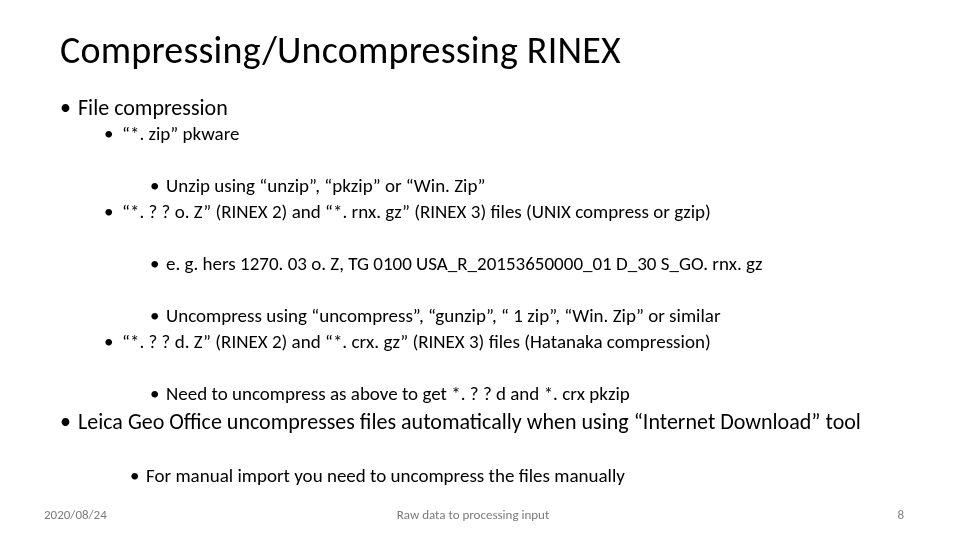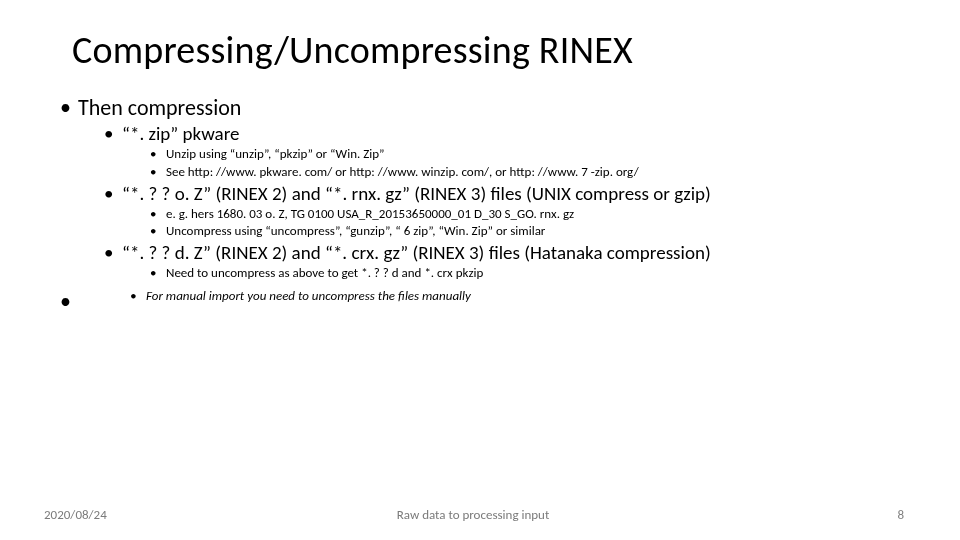--- a/index.html
+++ b/index.html
@@ -15,21 +15,21 @@
   .slide {
     position: relative;
     box-sizing: border-box;
     width: 960px;
     height: 540px;
     padding: 30px 56px 0 56px;
   }
   .title {
     font-size: 38px;
     font-weight: 400;
-    margin: 0 0 22px 16px;
+    margin: 0 0 22px 4px;
     letter-spacing: 0.2px;
     line-height: 1.1;
   }
   .content {
     font-size: 15px;
   }
   ul {
     margin: 0;
     padding-left: 0;
     list-style: none;
@@ -57,23 +57,24 @@
     margin-bottom: 1px;
   }
   .lvl2 > li::before {
     content: "•";
     position: absolute;
     left: 2px;
     top: 0;
   }
   
   .lvl3 > li {
-    font-size: 13px;
+    font-size: 19px;
     padding-left: 20px;
     margin-bottom: 1px;
+    margin-top: 28px;
   }
   .lvl3 > li::before {
     content: "•";
     position: absolute;
     left: 4px;
     top: 0;
   }
   .lvl2-wrap { margin-left: 24px; }
   .lvl3-wrap { margin-left: 24px; }
 
@@ -108,54 +109,54 @@
 </head>
 <body>
 
 <div class="slide">
 
   <h1 class="title">Compressing/Uncompressing RINEX</h1>
 
   <div class="content">
     <ul class="lvl1">
       <li>
-        <span>Then compression</span>
+        <span>File compression</span>
         <div class="lvl2-wrap">
           <ul class="lvl2">
             <li>
               <span>“*. zip” pkware</span>
               <div class="lvl3-wrap">
                 <ul class="lvl3">
                   <li><span>Unzip using “unzip”, “pkzip” or “Win. Zip”</span></li>
-                  <li><span>See http: //www. pkware. com/ or http: //www. winzip. com/, or http: //www. 7 -zip. org/</span></li>
                 </ul>
               </div>
             </li>
             <li>
               <span>“*. ? ? o. Z” (RINEX 2) and “*. rnx. gz” (RINEX 3) files (UNIX compress or gzip)</span>
               <div class="lvl3-wrap">
                 <ul class="lvl3">
-                  <li><span>e. g. hers 1680. 03 o. Z, TG 0100 USA_R_20153650000_01 D_30 S_GO. rnx. gz</span></li>
-                  <li><span>Uncompress using “uncompress”, “gunzip”, “ 6 zip”, “Win. Zip” or similar</span></li>
+                  <li><span>e. g. hers 1270. 03 o. Z, TG 0100 USA_R_20153650000_01 D_30 S_GO. rnx. gz</span></li>
+                  <li><span>Uncompress using “uncompress”, “gunzip”, “ 1 zip”, “Win. Zip” or similar</span></li>
                 </ul>
               </div>
             </li>
             <li>
               <span>“*. ? ? d. Z” (RINEX 2) and “*. crx. gz” (RINEX 3) files (Hatanaka compression)</span>
               <div class="lvl3-wrap">
                 <ul class="lvl3">
                   <li><span>Need to uncompress as above to get *. ? ? d and *. crx pkzip</span></li>
                 </ul>
               </div>
             </li>
           </ul>
         </div>
       </li>
       <li>
-        <div class="lvl2-wrap" style="margin-top:6px;font-style:italic;">
+        <span>Leica Geo Office uncompresses files automatically when using “Internet Download” tool</span>
+        <div class="lvl2-wrap" style="margin-top:6px;">
           <div class="lvl3-wrap">
             <ul class="lvl3">
               <li><span>For manual import you need to uncompress the files manually</span></li>
             </ul>
           </div>
         </div>
       </li>
     </ul>
   </div>
 

